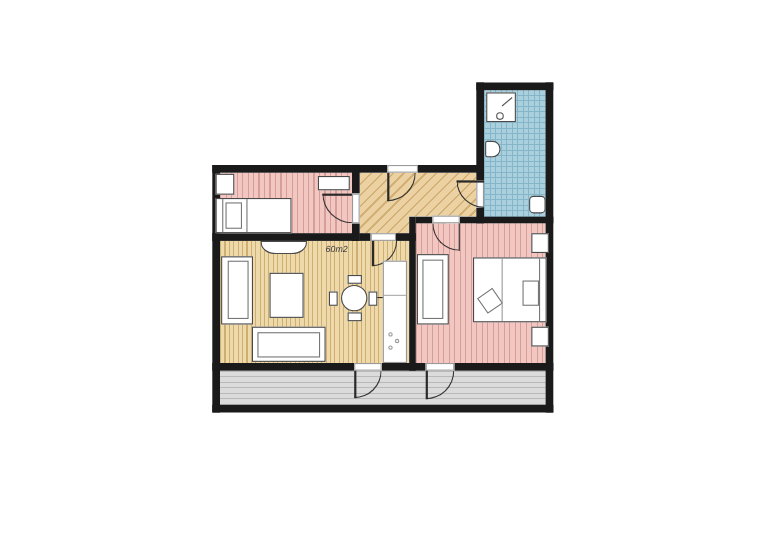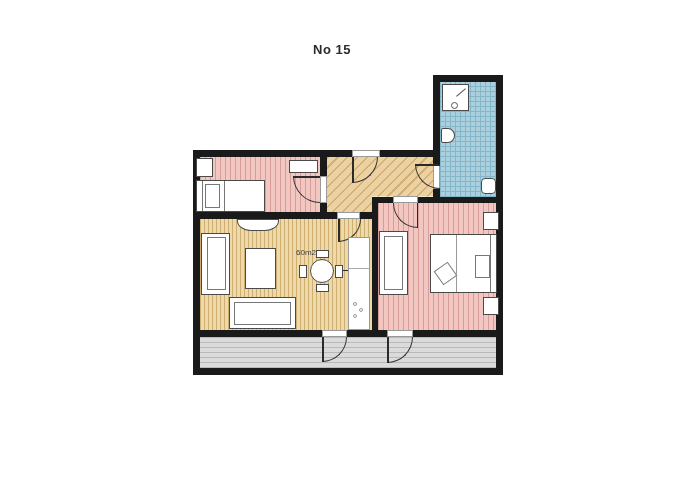--- a/index.html
+++ b/index.html
@@ -39,34 +39,33 @@
   .inner{position:absolute;background:#fff;border:1px solid #777;box-sizing:border-box;}
   .line{position:absolute;background:#777;}
   .thresh{position:absolute;background:#fff;border:1px solid #999;box-sizing:border-box;}
   
   .arc{position:absolute;box-sizing:border-box;}
   .arc.br{border-right:1.3px solid #333;border-bottom:1.3px solid #333;border-bottom-right-radius:100% 100%;}
   .arc.bl{border-left:1.3px solid #333;border-bottom:1.3px solid #333;border-bottom-left-radius:100% 100%;}
   .leaf{position:absolute;background:#2a2a2a;}
   .round{border-radius:50%;}
   .area-label{
-    position:absolute;left:296px;top:248px;font-size:8px;color:#3c3c3c;
+    position:absolute;left:296px;top:222px;font-size:8px;font-style:italic;color:#3c3c3c;
   }
   .shower-head{position:absolute;left:8px;top:17px;width:5px;height:5px;border:1px solid #555;border-radius:50%;background:#fff;}
   .shower-arm{position:absolute;left:12px;top:7px;width:12px;height:1px;background:#555;transform:rotate(-40deg);}
   .toilet{border-radius:2px 50% 50% 2px / 2px 50% 50% 2px;}
   .sink{border-radius:4px;}
   .tv{border-radius:0 0 14px 14px / 0 0 10px 10px;}
 </style>
 </head>
 <body>
 
 <div class="screen">
 
-  <div class="title">No 15</div>
 
   <div class="floor floor-bed abs" style="left:200px;top:157px;width:120px;height:55px;"></div>
   <div class="floor floor-hall abs" style="left:327px;top:157px;width:106px;height:55px;"></div>
   <div class="floor floor-bath abs" style="left:440px;top:82px;width:56px;height:115px;"></div>
   <div class="floor floor-bed abs" style="left:378px;top:203px;width:118px;height:127px;"></div>
   <div class="floor floor-living abs" style="left:200px;top:219px;width:172px;height:111px;"></div>
   <div class="floor floor-terrace abs" style="left:200px;top:337px;width:296px;height:31px;"></div>
 
   <div class="wall" style="left:433px;top:75px;width:70px;height:7px;"></div>
   <div class="wall" style="left:496px;top:75px;width:7px;height:300px;"></div>

